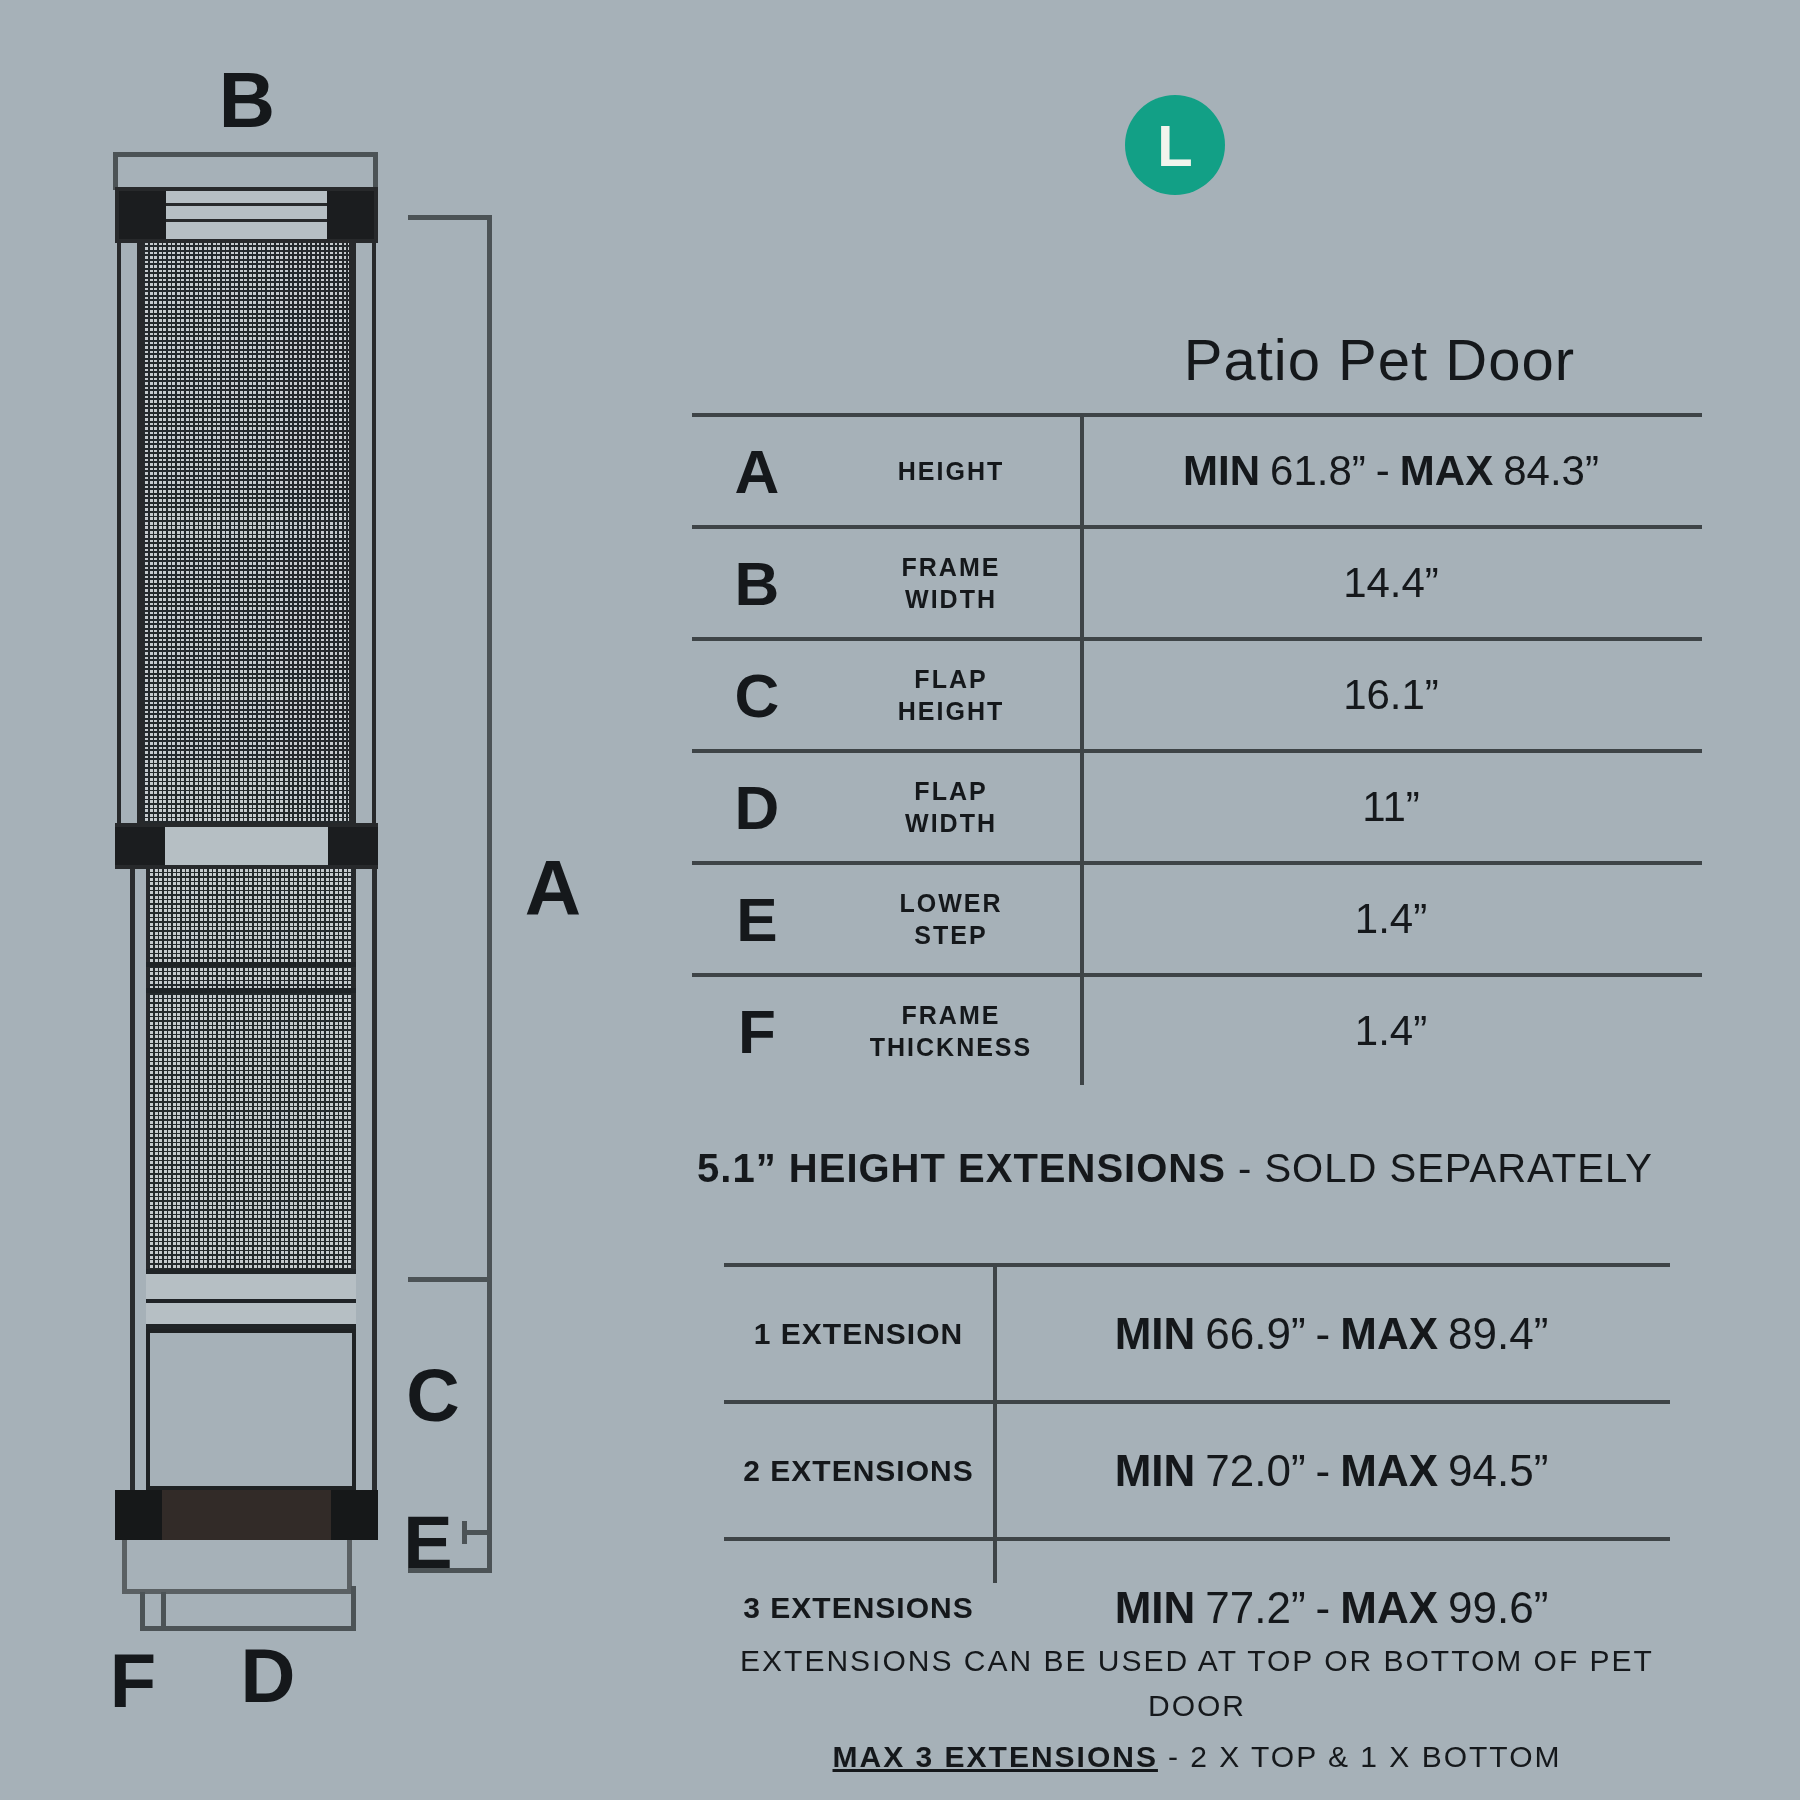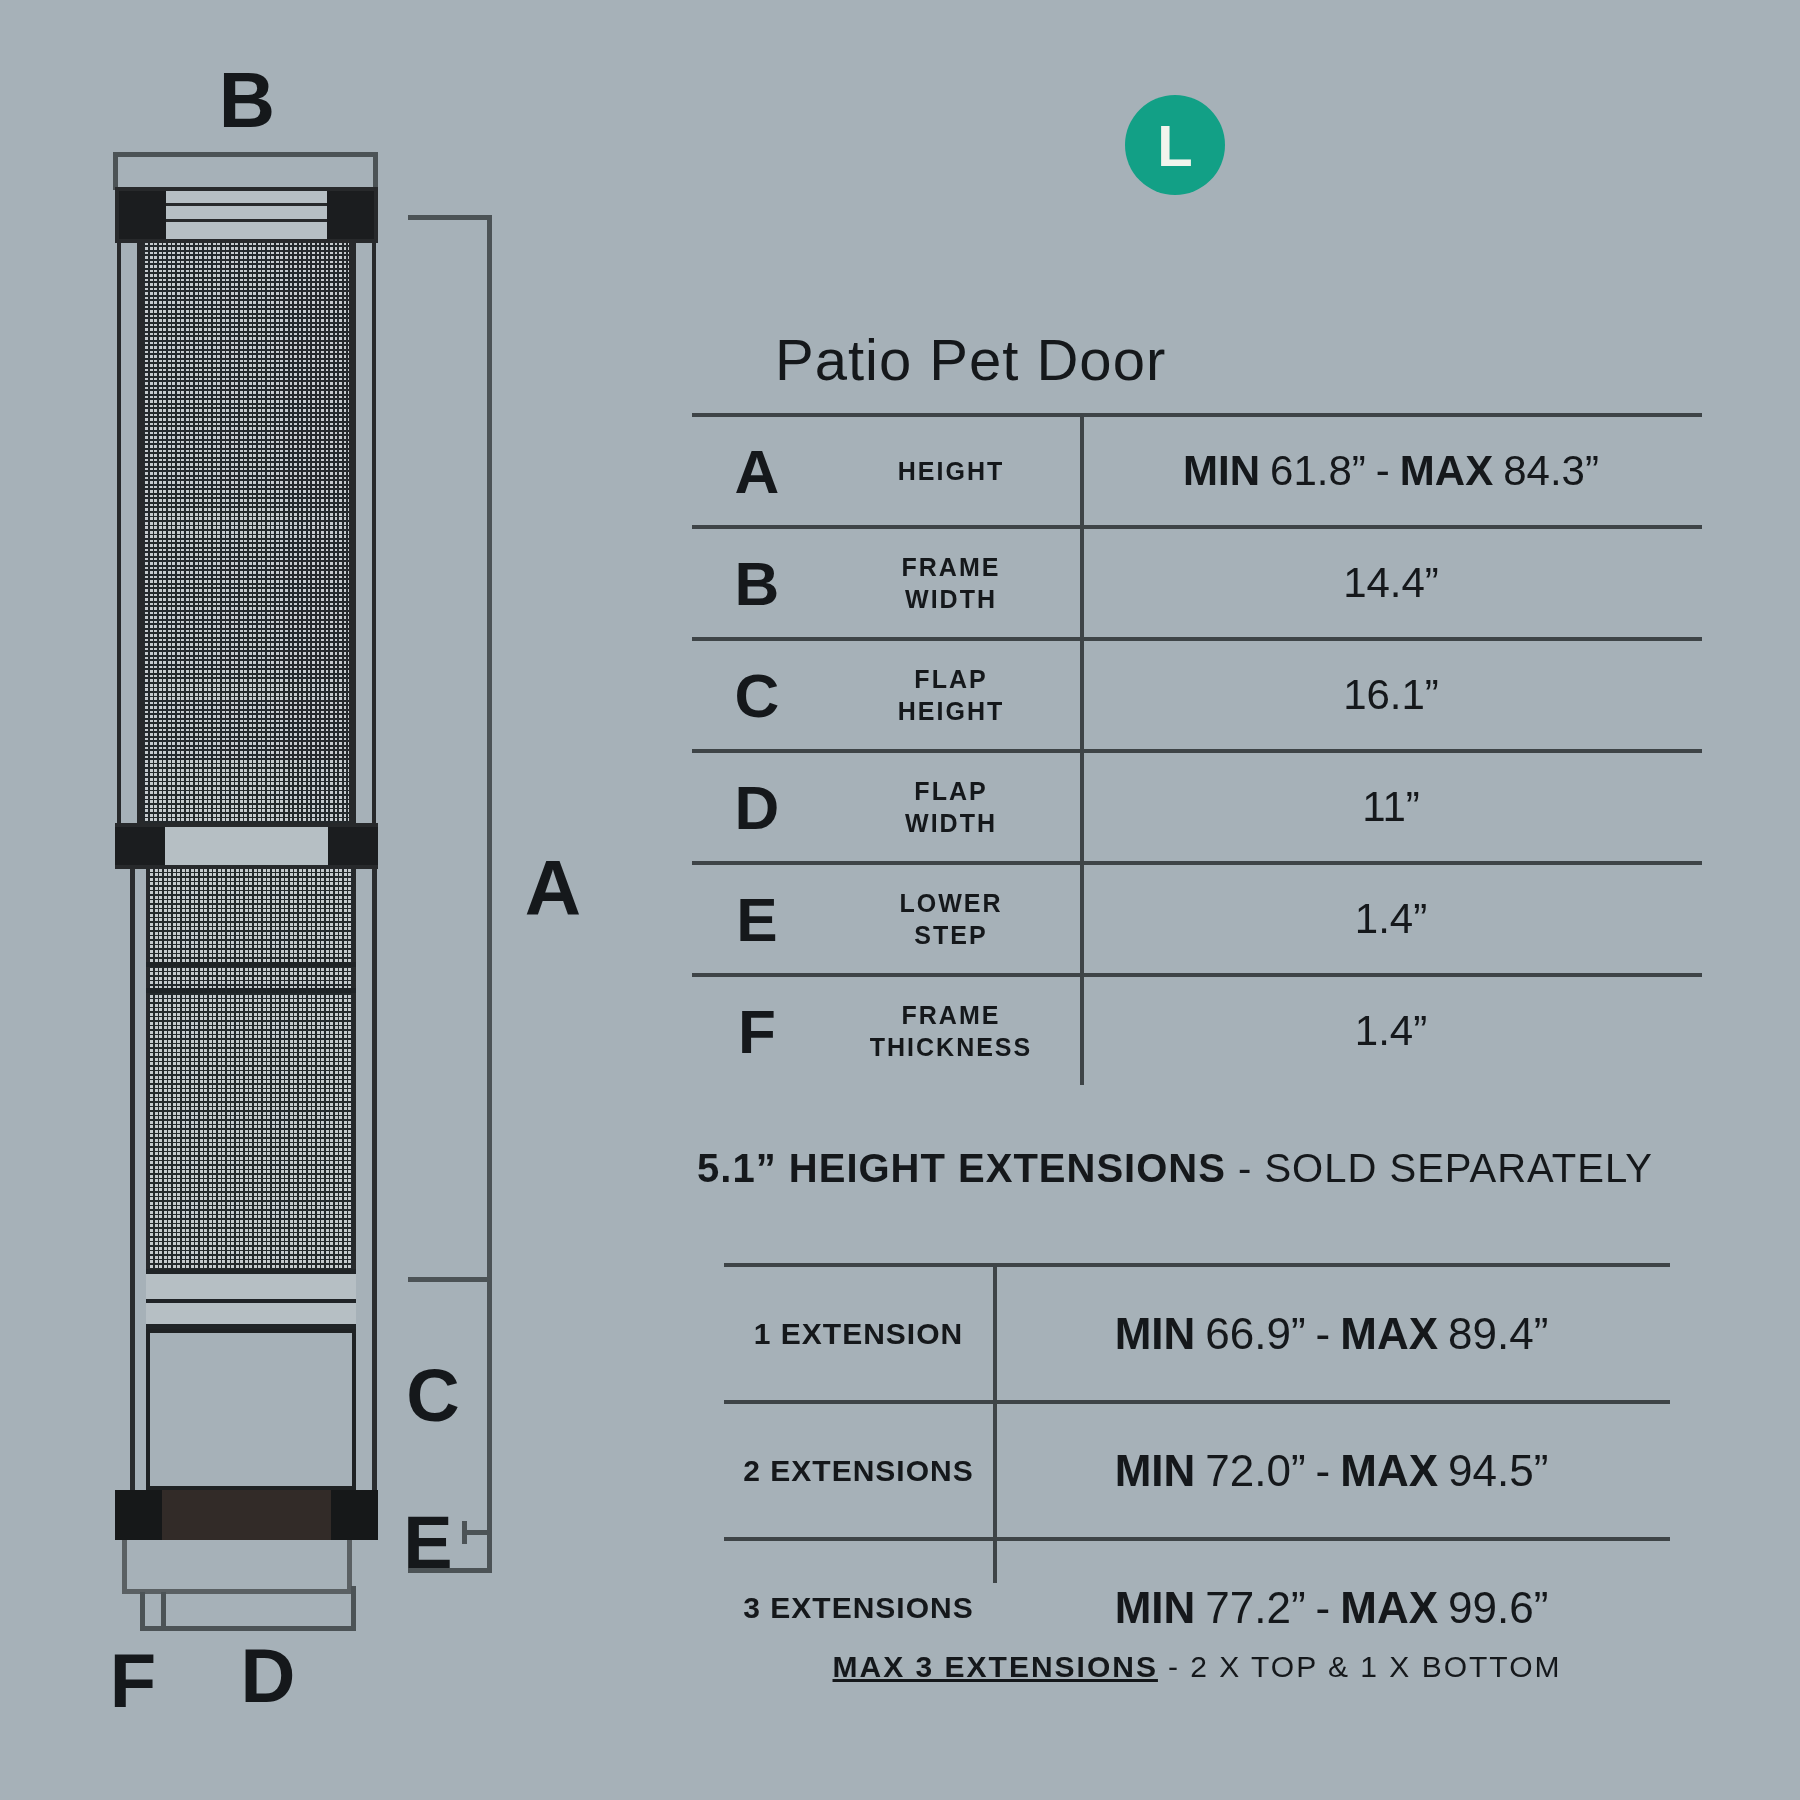--- a/index.html
+++ b/index.html
@@ -48,21 +48,21 @@
   .bottom-bar{position:absolute;left:115px;top:1490px;width:263px;height:50px;background:#322b28;}
   .bottom-rail{position:absolute;left:122px;top:1540px;width:230px;height:54px;
     border:5px solid #5a6063;border-top:none;background:transparent;}
 
   
   .badge{position:absolute;left:1125px;top:95px;width:100px;height:100px;border-radius:50%;
     background:var(--accent);display:flex;align-items:center;justify-content:center;}
   .badge span{color:#f3f4ed;font-size:58px;font-weight:700;}
   .title{position:absolute;left:875px;top:226px;width:600px;text-align:center;
     font-size:64px;font-weight:700;letter-spacing:3px;}
-  .subtitle{position:absolute;left:775px;top:326px;width:800px;text-align:left;
+  .subtitle{position:absolute;left:775px;top:326px;width:800px;text-align:right;
     font-size:58px;font-weight:400;letter-spacing:1px;}
 
   
   .spec{position:absolute;left:692px;top:413px;width:1010px;}
   .srow{display:grid;grid-template-columns:130px 258px 1fr;height:112px;border-top:4px solid var(--rule);}
   .cell{display:flex;align-items:center;justify-content:center;}
   .cell.letter{font-size:62px;font-weight:700;}
   .cell.label{flex-direction:column;font-size:25px;font-weight:700;letter-spacing:2px;line-height:1.3;text-align:center;}
   .cell.value{font-size:42px;font-weight:400;gap:10px;}
   .cell.value b{font-weight:700;}
@@ -268,19 +268,20 @@
         <b>MIN</b>
         <span>77.2”</span>
         <span>-</span>
         <b>MAX</b>
         <span>99.6”</span>
       </div>
     </div>
   </div>
 
   <div class="footer">
+    <div>EXTENSIONS CAN BE USED AT TOP OR BOTTOM OF PET DOOR</div>
     <div class="row2">
       <b>MAX 3 EXTENSIONS</b>
       <span>- 2 X TOP &amp; 1 X BOTTOM</span>
     </div>
   </div>
 
 </div>
 
 </body></html>

